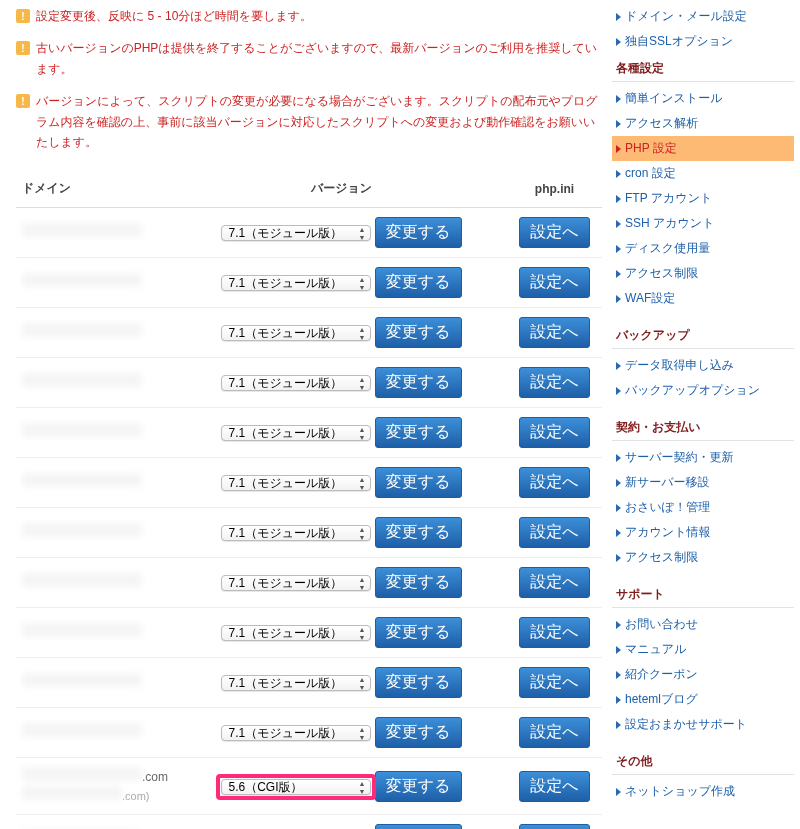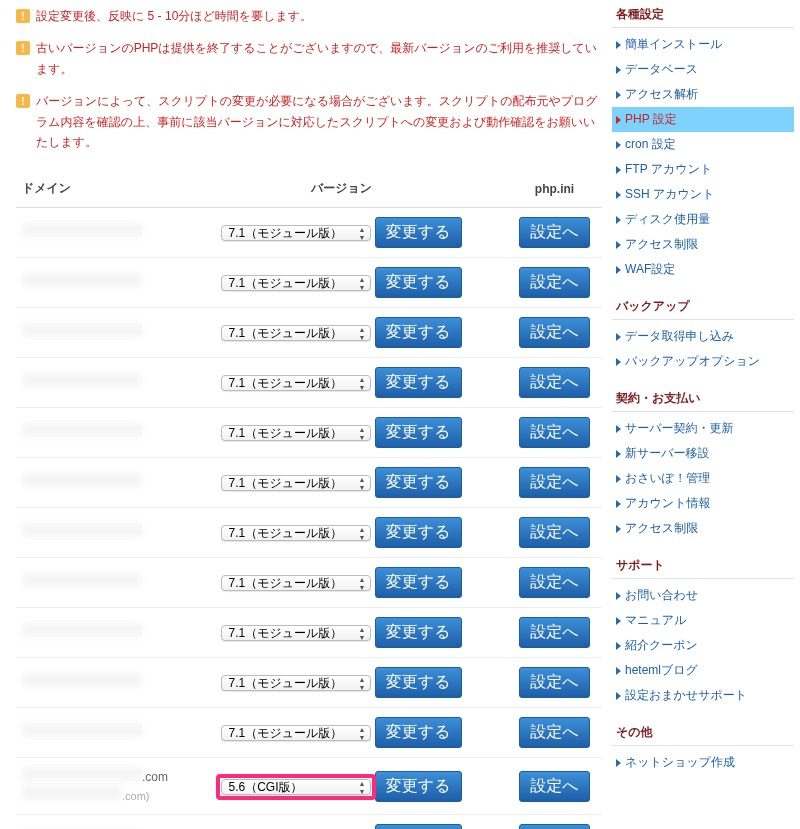--- a/index.html
+++ b/index.html
@@ -122,21 +122,21 @@
     display: flex; align-items: center; gap: 4px;
     cursor: pointer;
   }
   .side-item .chev {
     width: 0; height: 0;
     border-top: 4px solid transparent;
     border-bottom: 4px solid transparent;
     border-left: 5px solid #2a69b2;
   }
   .side-item a { color: #1d5fa8; text-decoration: none; }
-  .side-item.active { background: #7dd3fc; }
+  .side-item.active { background: #fdba74; }
   .side-item.active .chev { border-left-color: #c22; }
   .side-item.active a { color: #c22; }
 </style>
 </head>
 <body>
 
 <div class="wrapper">
 
   <div class="main">
 
@@ -272,30 +272,36 @@
             <td class="domain-cell"></td>
             <td class="version-cell"><span class="select-wrap highlight"><select class="version-select"><option>5.6（CGI版）</option></select></span> <a class="btn-primary">変更する</a></td>
             <td class="ini-cell"><a class="btn-primary">設定へ</a></td>
           </tr>
         </tbody>
     </table>
 
   </div>
 
   <div class="sidebar">
+      <ul class="side-list">
+        <li class="side-item">
+          <span class="chev"></span>
+          <a>ドメイン・メール設定</a>
+        </li>
+        <li class="side-item">
+          <span class="chev"></span>
+          <a>独自SSLオプション</a>
+        </li>
+      </ul>
       <div class="side-block">
         <div class="side-heading">各種設定</div>
         <ul class="side-list">
           <li class="side-item">
             <span class="chev"></span>
             <a>簡単インストール</a>
-          </li>
-          <li class="side-item">
-            <span class="chev"></span>
-            <a>データベース</a>
           </li>
           <li class="side-item">
             <span class="chev"></span>
             <a>アクセス解析</a>
           </li>
           <li class="side-item active">
             <span class="chev"></span>
             <a>PHP 設定</a>
           </li>
           <li class="side-item">

